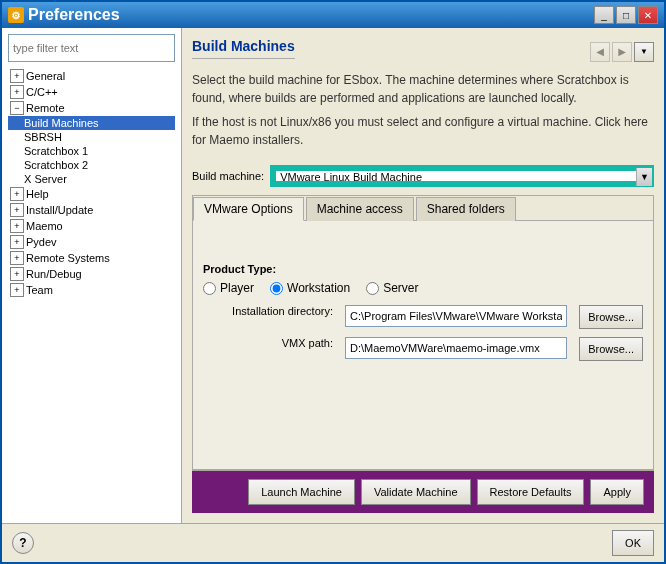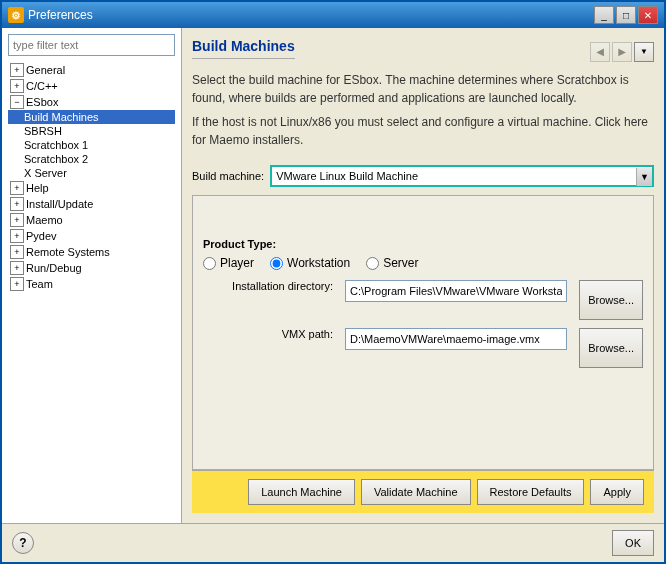--- a/index.html
+++ b/index.html
@@ -4,69 +4,69 @@
   <style>
     * { box-sizing: border-box; margin: 0; padding: 0; font-family: 'Segoe UI', Tahoma, Arial, sans-serif; font-size: 12px; }
     body { background: #ece9d8; width: 666px; height: 564px; overflow: hidden; }
 
     .window { width: 666px; height: 564px; background: #ece9d8; border: 2px solid #0054a6; display: flex; flex-direction: column; }
 
     
     .titlebar { background: linear-gradient(to bottom, #4a9de0, #1461b0); height: 26px; display: flex; align-items: center; padding: 0 6px; gap: 4px; flex-shrink: 0; }
     .titlebar-icon { width: 16px; height: 16px; background: #f0a000; border-radius: 2px; display: flex; align-items: center; justify-content: center; flex-shrink: 0; }
     .titlebar-icon span { color: white; font-weight: bold; font-size: 10px; }
-    .titlebar-title { color: white; font-weight: normal; font-size: 12px; flex: 1; }
+    .titlebar-title { color: white; font-weight: bold; font-size: 16px; flex: 1; }
     .titlebar-buttons { display: flex; gap: 2px; }
     .titlebar-btn { width: 20px; height: 18px; background: linear-gradient(to bottom, #e8e8e8, #c8c8c8); border: 1px solid #888; display: flex; align-items: center; justify-content: center; cursor: pointer; font-size: 10px; color: #000; }
     .titlebar-btn.close { background: linear-gradient(to bottom, #e85050, #c83030); color: white; }
 
     
     .main-content { display: flex; flex: 1; overflow: hidden; }
 
     
     .sidebar { width: 180px; background: white; border-right: 1px solid #aca899; display: flex; flex-direction: column; padding: 6px; flex-shrink: 0; }
-    .filter-input { width: 100%; height: 22px; border: 1px solid #7f9db9; padding: 2px 4px; font-size: 11px; color: #999; margin-bottom: 6px; }
+    .filter-input { width: 100%; height: 28px; border: 1px solid #7f9db9; padding: 2px 4px; font-size: 11px; color: #999; margin-bottom: 6px; }
     .tree-item { display: flex; align-items: center; padding: 1px 2px; cursor: pointer; user-select: none; }
     .tree-item .expander { width: 14px; height: 14px; border: 1px solid #808080; background: white; display: flex; align-items: center; justify-content: center; font-size: 9px; margin-right: 2px; flex-shrink: 0; }
     .tree-item .label { font-size: 11px; }
     .tree-child { padding-left: 16px; }
 
     
     .right-panel { flex: 1; display: flex; flex-direction: column; padding: 10px; overflow: hidden; }
     .panel-title { font-size: 14px; font-weight: bold; color: #003399; margin-bottom: 6px; border-bottom: 1px solid #aaa; padding-bottom: 4px; }
 
     
     .build-machine-row { display: flex; align-items: center; gap: 6px; margin-bottom: 8px; }
     .build-machine-label { font-size: 11px; white-space: nowrap; }
     .select-wrapper { flex: 1; position: relative; display: flex; }
-    .select-wrapper select { flex: 1; height: 22px; border: 2px solid #14b8a6; background: white; padding: 0 4px; font-size: 11px; appearance: none; }
+    .select-wrapper select { flex: 1; height: 22px; border: 6px solid #14b8a6; background: white; padding: 0 4px; font-size: 11px; appearance: none; }
     .select-wrapper::after { content: '▼'; position: absolute; right: 2px; top: 3px; font-size: 9px; pointer-events: none; background: linear-gradient(to bottom, #e8e8e8, #c8c8c8); border-left: 1px solid #aaa; padding: 0 3px; height: 18px; display: flex; align-items: center; line-height: 18px; }
 
     
     .tabs-container { flex: 1; border: 1px solid #aaa; background: #f0ede3; display: flex; flex-direction: column; }
     .tabs-header { display: flex; background: #ece9d8; border-bottom: 1px solid #aaa; }
     .tab { padding: 4px 10px; font-size: 11px; cursor: pointer; border: 1px solid #aaa; border-bottom: none; background: #ddd9c8; margin-right: 2px; position: relative; top: 1px; }
     .tab.active { background: #f0ede3; border-bottom: 1px solid #f0ede3; z-index: 1; }
 
     .tab-content { flex: 1; padding: 10px; }
 
     
     .section-label { font-size: 11px; font-weight: bold; margin-bottom: 6px; margin-top: 32px; }
     .radio-group { display: flex; gap: 16px; margin-bottom: 10px; }
     .radio-item { display: flex; align-items: center; gap: 4px; font-size: 11px; cursor: pointer; }
     .radio-item input[type="radio"] { margin: 0; }
 
     
     .form-row { display: flex; align-items: flex-start; gap: 12px; margin-bottom: 8px; }
     .form-label { font-size: 11px; white-space: nowrap; min-width: 130px; text-align: right; }
     .form-input { flex: 1; height: 22px; border: 1px solid #7f9db9; padding: 0 4px; font-size: 11px; background: white; }
-    .browse-btn { height: 40px; padding: 0 8px; font-size: 11px; background: linear-gradient(to bottom, #f5f5f5, #e0ddd0); border: 1px solid #888; cursor: pointer; white-space: nowrap; }
-
-    
-    .bottom-bar { display: flex; align-items: center; justify-content: flex-end; gap: 6px; padding: 8px 10px; border-top: 1px solid #aca899; background: #fde047; flex-shrink: 0; }
+    .browse-btn { height: 24px; padding: 0 8px; font-size: 11px; background: linear-gradient(to bottom, #f5f5f5, #e0ddd0); border: 1px solid #888; cursor: pointer; white-space: nowrap; }
+
+    
+    .bottom-bar { display: flex; align-items: center; justify-content: flex-end; gap: 6px; padding: 8px 10px; border-top: 1px solid #aca899; background: #701a75; flex-shrink: 0; }
     .bottom-btn { height: 26px; padding: 0 12px; font-size: 11px; background: linear-gradient(to bottom, #f5f5f5, #e0ddd0); border: 1px solid #888; cursor: pointer; }
 
     
     .very-bottom { display: flex; align-items: center; justify-content: space-between; padding: 6px 10px; border-top: 1px solid #aca899; background: #ece9d8; flex-shrink: 0; }
     .help-btn { width: 22px; height: 22px; border-radius: 50%; border: 1px solid #888; background: linear-gradient(to bottom, #f5f5f5, #e0ddd0); display: flex; align-items: center; justify-content: center; font-size: 12px; font-weight: bold; cursor: pointer; }
     .ok-cancel { display: flex; }
     .nav-btn { width: 20px; height: 20px; background: linear-gradient(to bottom, #f5f5f5, #e0ddd0); border: 1px solid #888; display: flex; align-items: center; justify-content: center; cursor: pointer; font-size: 10px; }
     .nav-btn.disabled { opacity: 0.4; cursor: default; }
     .nav-dropdown { width: 20px; height: 20px; background: linear-gradient(to bottom, #f5f5f5, #e0ddd0); border: 1px solid #888; display: flex; align-items: center; justify-content: center; cursor: pointer; font-size: 8px; }
   </style>
@@ -97,21 +97,21 @@
         <span class="label">General</span>
       </div>
 
       <div class="tree-item">
         <span class="expander">+</span>
         <span class="label">C/C++</span>
       </div>
 
       <div class="tree-item">
         <span class="expander">−</span>
-        <span class="label">ESbox</span>
+        <span class="label">Remote</span>
       </div>
       <div class="tree-item tree-child" style="background:#316ac5;color:white;">
         <span class="label">Build Machines</span>
       </div>
       <div class="tree-item tree-child">
         <span class="label">SBRSH</span>
       </div>
       <div class="tree-item tree-child">
         <span class="label">Scratchbox 1</span>
       </div>
@@ -180,20 +180,31 @@
       <div class="build-machine-row">
         <span class="build-machine-label">Build machine:</span>
         <div class="select-wrapper">
           <select>
             <option>VMware Linux Build Machine</option>
           </select>
         </div>
       </div>
 
       <div class="tabs-container">
+        <div class="tabs-header">
+          <div class="tab active">
+            <span>VMware Options</span>
+          </div>
+          <div class="tab">
+            <span>Machine access</span>
+          </div>
+          <div class="tab">
+            <span>Shared folders</span>
+          </div>
+        </div>
         <div class="tab-content">
 
           <div class="section-label">Product Type:</div>
           <div class="radio-group">
             <label class="radio-item">
               <input type="radio" name="product-type" style="">
               <span>Player</span>
             </label>
             <label class="radio-item">
               <input type="radio" name="product-type" checked="" style="">

